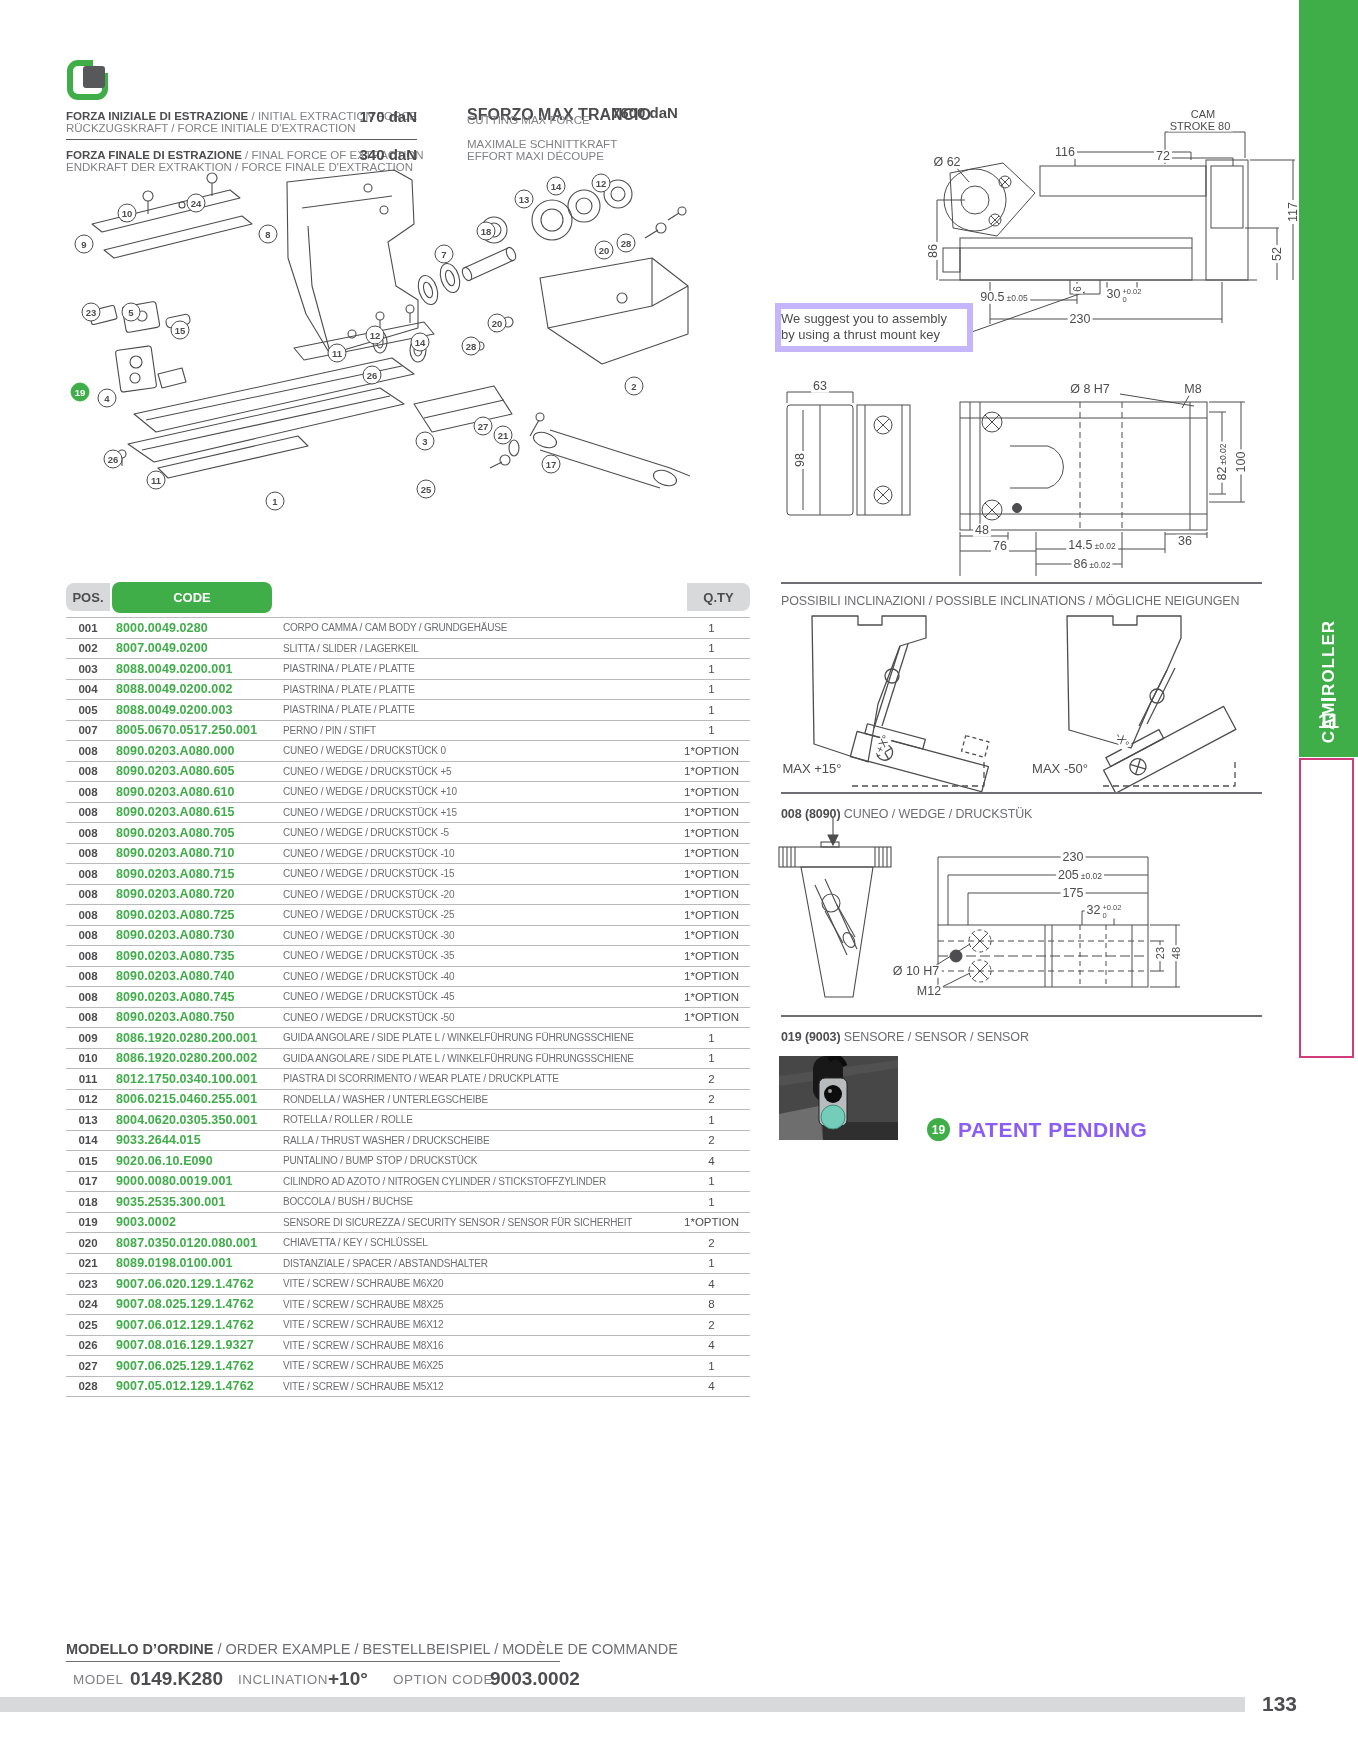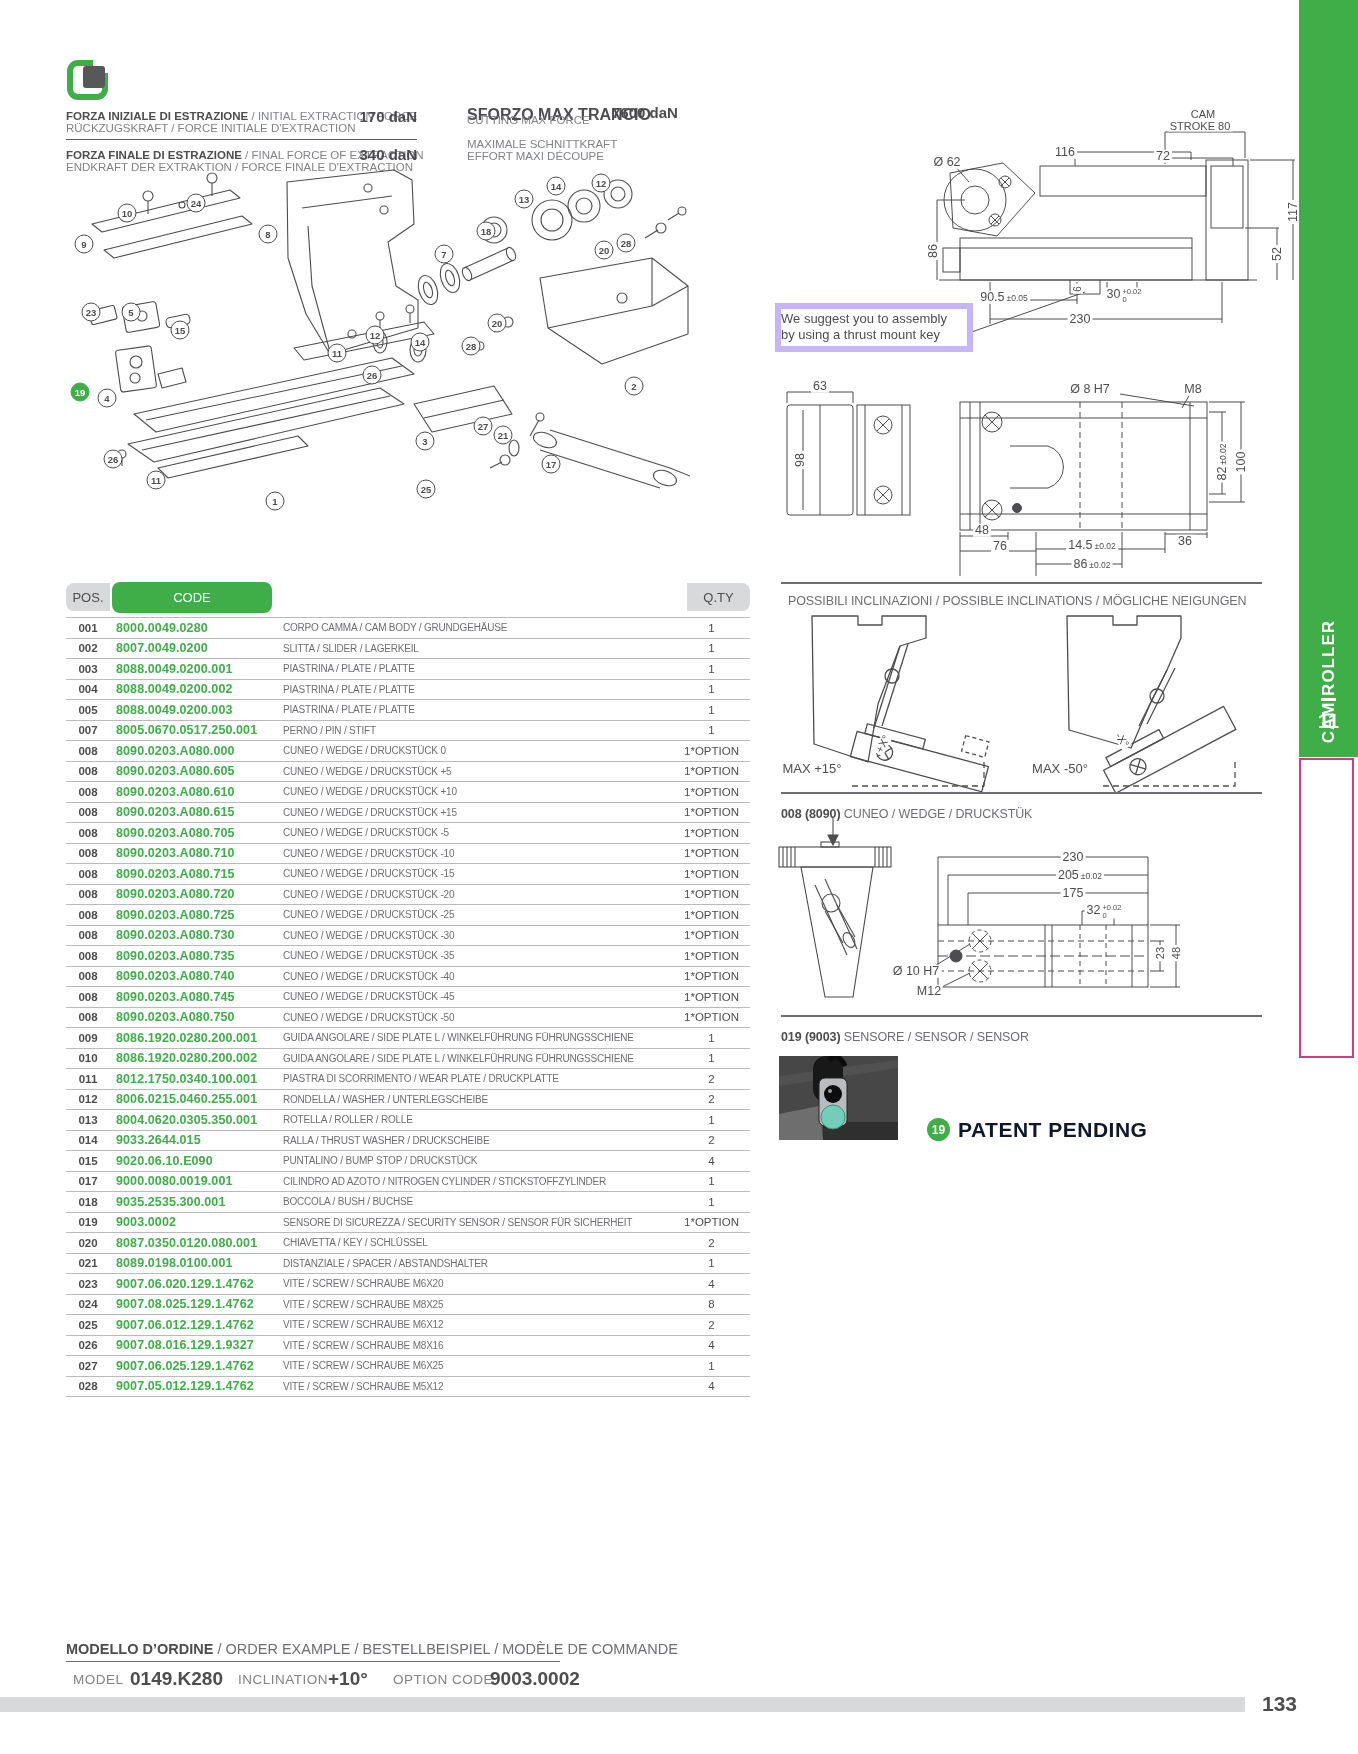--- a/index.html
+++ b/index.html
@@ -11,21 +11,21 @@
   .t-code{font-weight:500;color:#57585a;}
   .t-bold{font-weight:bold;color:#4d4d4f;}
   .t-green{font-weight:bold;color:#3fae49;}
   
   .spec-l1 b{font-size:11.5px;color:#4d4d4f;}
   .spec-l1 span{font-size:11.5px;color:#808285;}
   .spec-l2{font-size:11.5px;color:#808285;}
   .spec-val{font-size:15px;font-weight:bold;color:#4d4d4f;}
   .spec-div{border-top:1.5px solid #58595b;}
   
-  .th-box{display:flex;align-items:center;justify-content:center;font-size:13px;font-weight:normal;background:#d8d9da;color:#4d4d4f;}
+  .th-box{display:flex;align-items:center;justify-content:center;font-size:13px;font-weight:bold;background:#d8d9da;color:#4d4d4f;}
   .th-green{background:#3fae49;color:#fff;border-radius:8px;}
   .trow{display:flex;align-items:center;height:20.5px;border-bottom:1px solid #b9babc;box-sizing:border-box;}
   .c-pos{width:44px;text-align:center;font-size:11.5px;font-weight:bold;color:#4d4d4f;flex:none;}
   .c-code{width:164px;padding-left:6px;font-size:12.5px;font-weight:bold;color:#3fae49;flex:none;letter-spacing:.1px;}
   .c-desc{width:392px;padding-left:3px;font-size:10px;color:#6d6e71;flex:none;letter-spacing:-.2px;white-space:nowrap;overflow:hidden;}
   .c-qty{width:73px;text-align:center;font-size:11.5px;color:#4d4d4f;flex:none;}
   
   .callout{position:absolute;width:17px;height:17px;border:1.2px solid #4d4d4f;border-radius:50%;background:#fff;color:#4d4d4f;
            font-size:9.5px;font-weight:bold;display:flex;align-items:center;justify-content:center;transform:translate(-50%,-50%);}
   .callout.green{background:#3fae49;border-color:#3fae49;color:#fff;}
@@ -33,21 +33,21 @@
   .dim{position:absolute;transform:translate(-50%,-50%);font-size:12.5px;color:#4d4d4f;background:#fff;padding:0 2px;white-space:nowrap;line-height:1;}
   .dim .tol{font-size:8.5px;margin-left:2px;}
   .dim .tol2{display:inline-flex;flex-direction:column;font-size:7.5px;line-height:7.5px;margin-left:2px;vertical-align:middle;}
   
   .sec-title{font-size:12.5px;color:#6d6e71;white-space:nowrap;letter-spacing:-.1px;}
   .sec-title b{color:#4d4d4f;}
   .sec-rule{border-top:2px solid #6d6e71;}
   .notebox{border:6px solid #c4b5fd;font-size:13px;color:#4d4d4f;line-height:1.25;padding:2px 0;background:#fff;}
   
   .patent-badge{width:23px;height:23px;border-radius:50%;background:#3fae49;color:#fff;font-weight:bold;font-size:12px;display:flex;align-items:center;justify-content:center;}
-  .patent-text{font-size:21px;font-weight:bold;color:#0f172a;letter-spacing:.5px;}
+  .patent-text{font-size:21px;font-weight:bold;color:#8b5cf6;letter-spacing:.5px;}
   
   .order-title{font-size:14.5px;color:#6d6e71;}
   .order-title b{color:#4d4d4f;}
   .order-label{font-size:13.5px;color:#808285;letter-spacing:.5px;}
   .order-value{font-size:19px;font-weight:bold;color:#4d4d4f;}
   
   .sidebar{background:#3fae49;}
   .side-vert{writing-mode:vertical-rl;transform:rotate(180deg);color:#fff;font-weight:bold;font-size:17px;letter-spacing:1px;white-space:nowrap;}
   .side-num{color:#fff;font-weight:bold;font-size:20px;text-align:center;}
   .page-num{font-size:21px;font-weight:bold;color:#4d4d4f;}
@@ -305,21 +305,21 @@
       <line x1="471" y1="52" x2="471" y2="152"></line>
         <line x1="439" y1="52" x2="475" y2="52"></line>
         <line x1="439" y1="152" x2="475" y2="152"></line>
     </g>
   </svg>
 
   <div class="abs sec-rule" style="left:781px;top:582px;width:481px;"></div>
   <div class="abs sec-rule" style="left:781px;top:792px;width:481px;"></div>
   <div class="abs sec-rule" style="left:781px;top:1015px;width:481px;"></div>
 
-  <div class="abs sec-title" style="left:781px;top:594px;margin-left:7px;">POSSIBILI INCLINAZIONI / POSSIBLE INCLINATIONS / MÖGLICHE NEIGUNGEN</div>
+  <div class="abs sec-title" style="left:781px;top:594px;">POSSIBILI INCLINAZIONI / POSSIBLE INCLINATIONS / MÖGLICHE NEIGUNGEN</div>
   <svg class="abs" style="left:800px;top:610px;" width="205" height="182" viewBox="0 0 205 182">
     <g stroke="#4d4d4f" stroke-width="1.3" fill="none" stroke-linejoin="round">
       <path d="M12,6 L58,6 L58,15 L82,15 L82,6 L126,6 L126,28 L100,36 L78,94 L68,152 L14,134 Z"></path>
       <path d="M100,36 L74,118"></path>
         <path d="M108,34 L82,116"></path>
         <circle cx="92" cy="66" r="7"></circle>
       <g transform="rotate(15 110 148)">
         <rect x="52" y="136" width="136" height="26"></rect>
         <rect x="60" y="126" width="60" height="10"></rect>
         <circle cx="84" cy="149" r="8"></circle>

